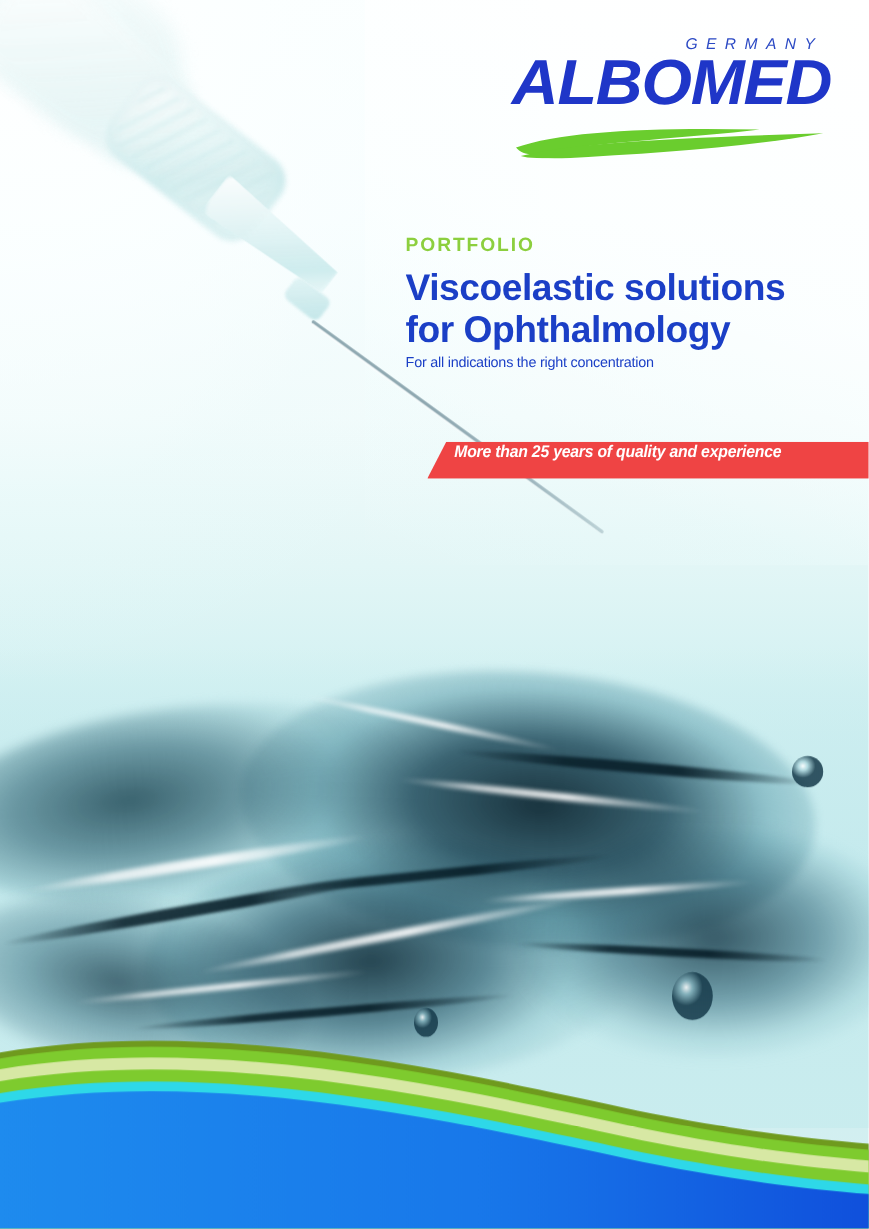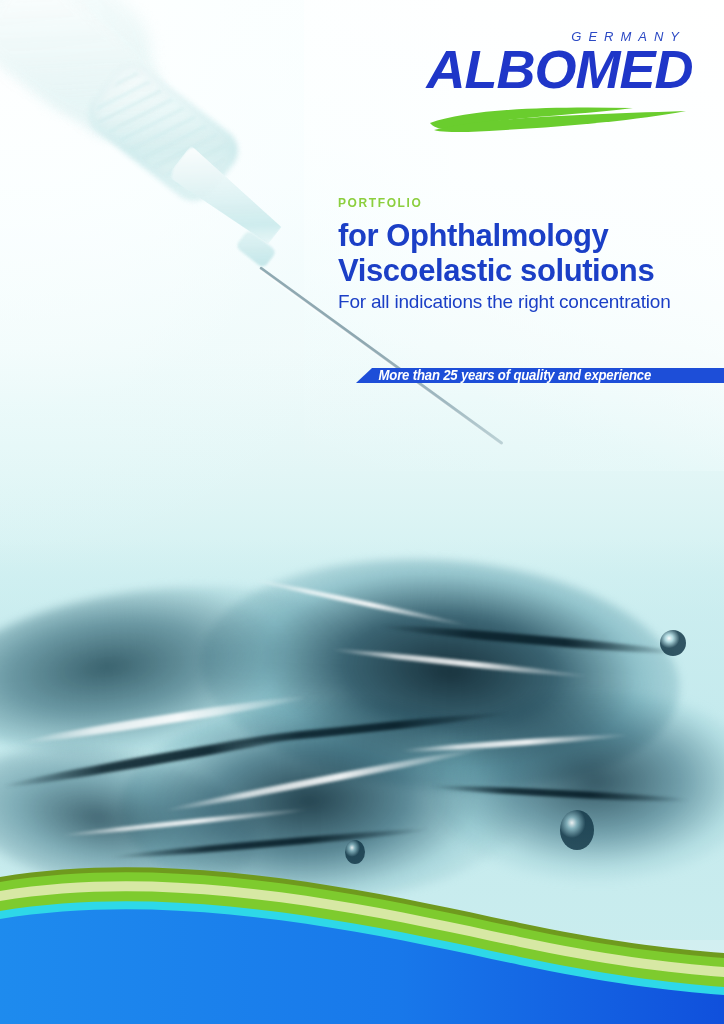--- a/index.html
+++ b/index.html
@@ -302,53 +302,53 @@
     width: 262px; height: 26px;
   }
 
   
   .headline-block {
     position: absolute;
     left: 338px; top: 196px;
     width: 360px;
   }
   .eyebrow {
-    font-size: 12px;
+    font-size: 16px;
     font-weight: bold;
     letter-spacing: 1.6px;
     color: #8ccf3e;
     margin-bottom: 9px;
   }
   .headline {
     font-size: 31px;
     font-weight: bold;
     color: #1b3fc6;
     line-height: 1.12;
     letter-spacing: -0.4px;
   }
   .subhead {
-    font-size: 19px;
+    font-size: 12px;
     color: #1b3fc6;
     margin-top: 3px;
     letter-spacing: -0.2px;
   }
 
   
   .claims {
     position: absolute;
     left: 356px; top: 368px;
     width: 368px;
   }
   .claim {
     position: relative;
-    height: 15px;
-    background: #1d4ed8;
+    height: 31px;
+    background: #ef4444;
     margin-bottom: 7px;
     display: flex;
-    align-items: flex-end;
+    align-items: flex-start;
     clip-path: polygon(16px 0, 100% 0, 100% 100%, 0 100%);
   }
   .claim span {
     color: #ffffff;
     font-size: 14px;
     font-weight: bold;
     font-style: italic;
     letter-spacing: -0.2px;
     padding-left: 24px;
     transform: scaleX(0.94);
@@ -411,22 +411,22 @@
     <div class="logo-word">ALBOMED</div>
     <svg class="logo-swoosh" viewBox="0 0 262 26">
       <path d="M2 17 C 40 3, 120 0, 205 2 C 150 9, 70 12, 24 22 C 14 24, 6 22, 2 17 Z" fill="#6acd2e"></path>
       <path d="M6 24 C 50 13, 130 9, 258 5 C 200 16, 120 22, 40 26 C 24 26, 12 26, 6 24 Z" fill="#6acd2e"></path>
     </svg>
   </div>
 
   <div class="headline-block">
     <div class="eyebrow">PORTFOLIO</div>
     <div class="headline">
+      <div>Viscoelastic solutions</div>
       <div>for Ophthalmology</div>
-      <div>Viscoelastic solutions</div>
     </div>
     <div class="subhead">For all indications the right concentration</div>
   </div>
 
   <div class="claims">
     <div class="claim">
       <span>More than 25 years of quality and experience</span>
     </div>
   </div>
 

